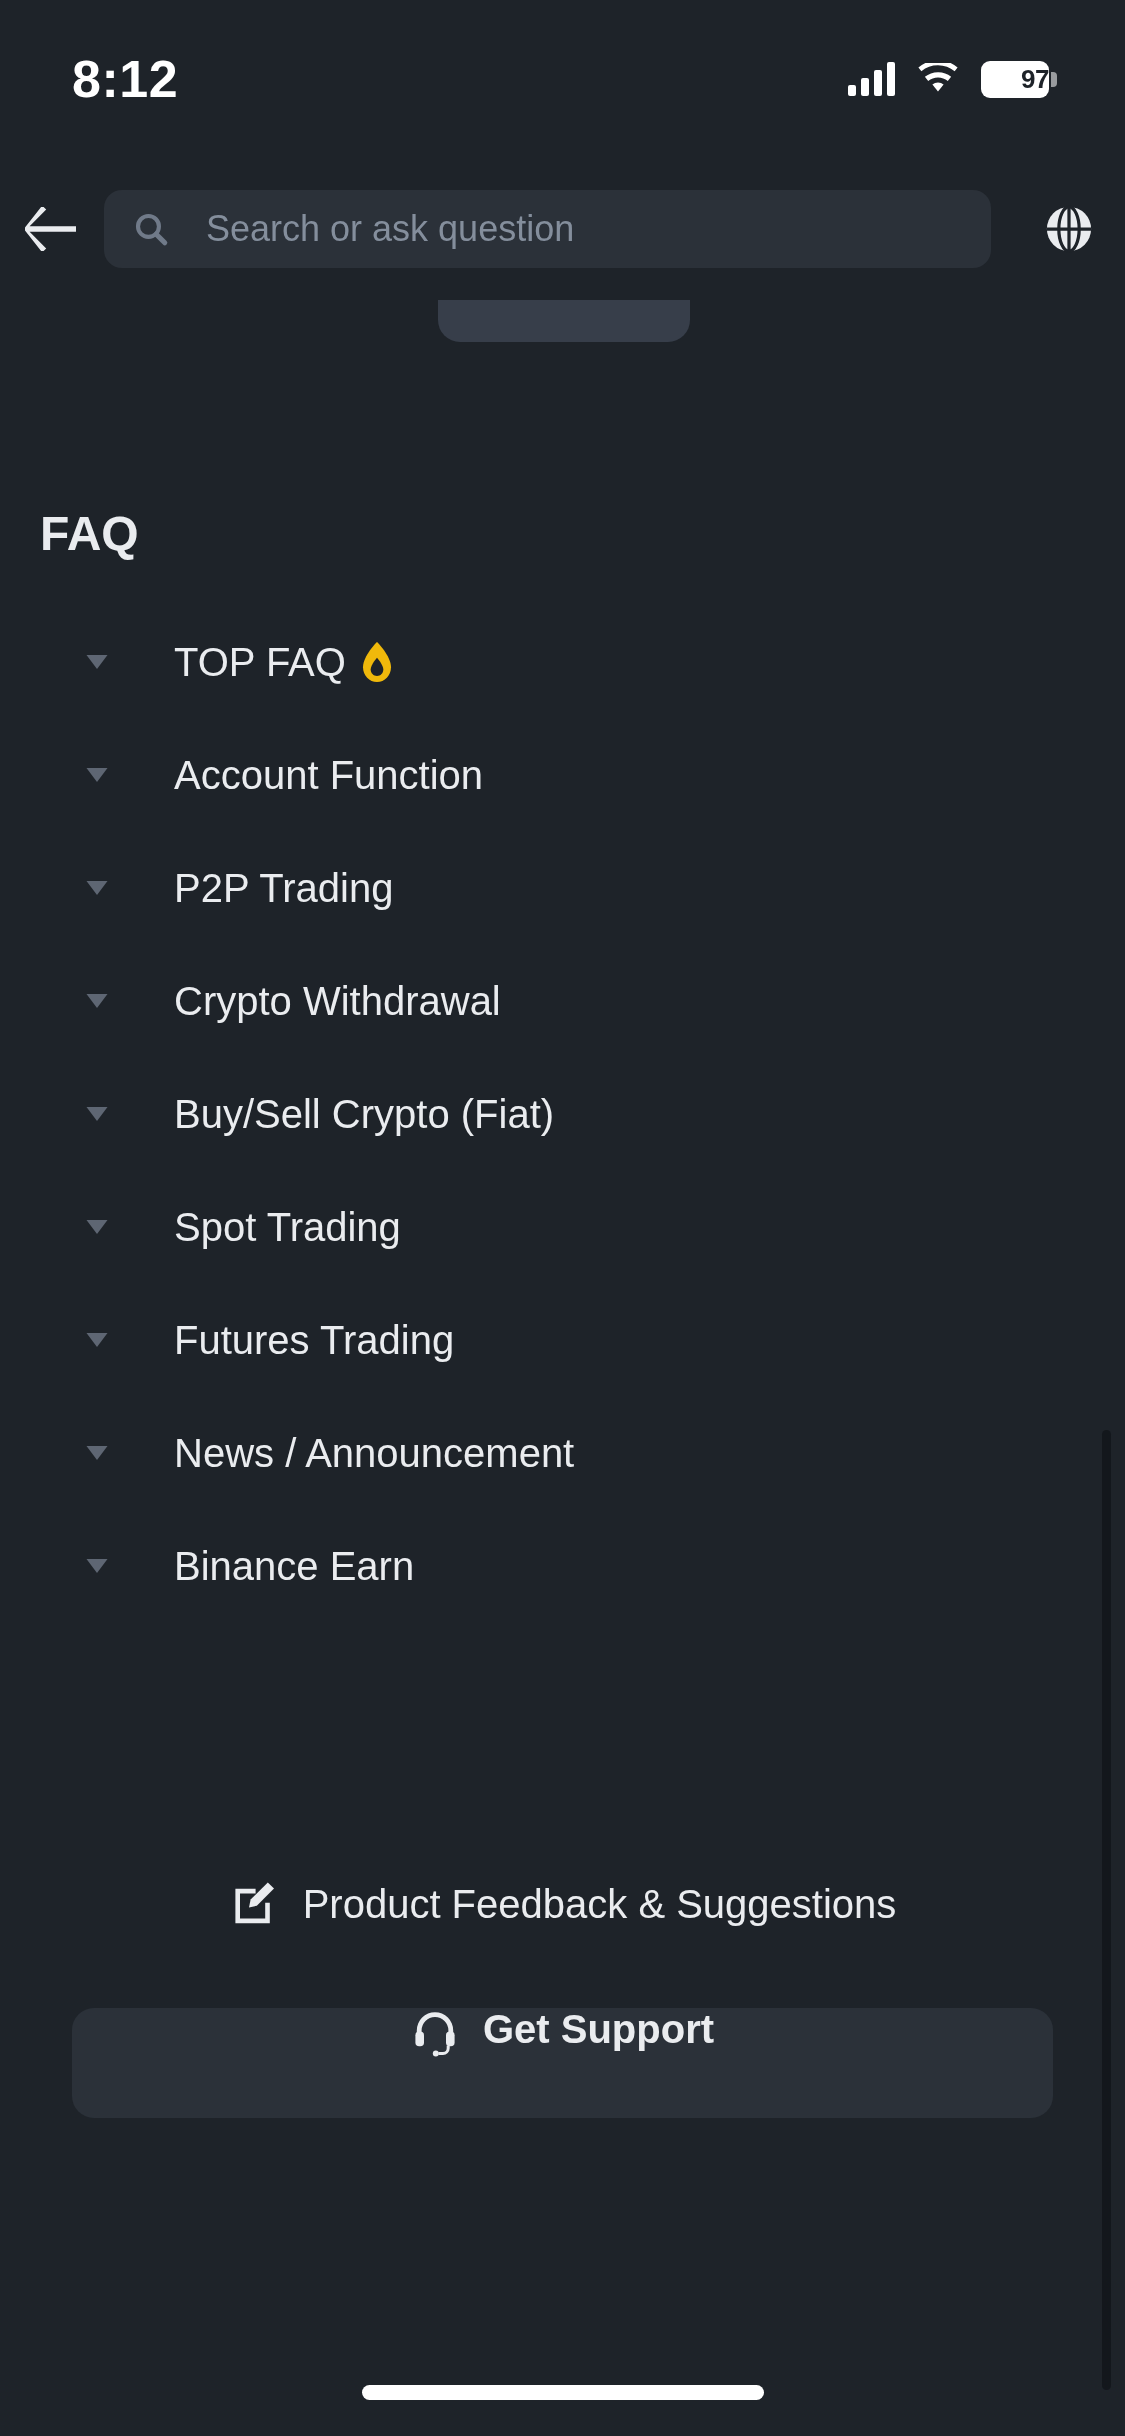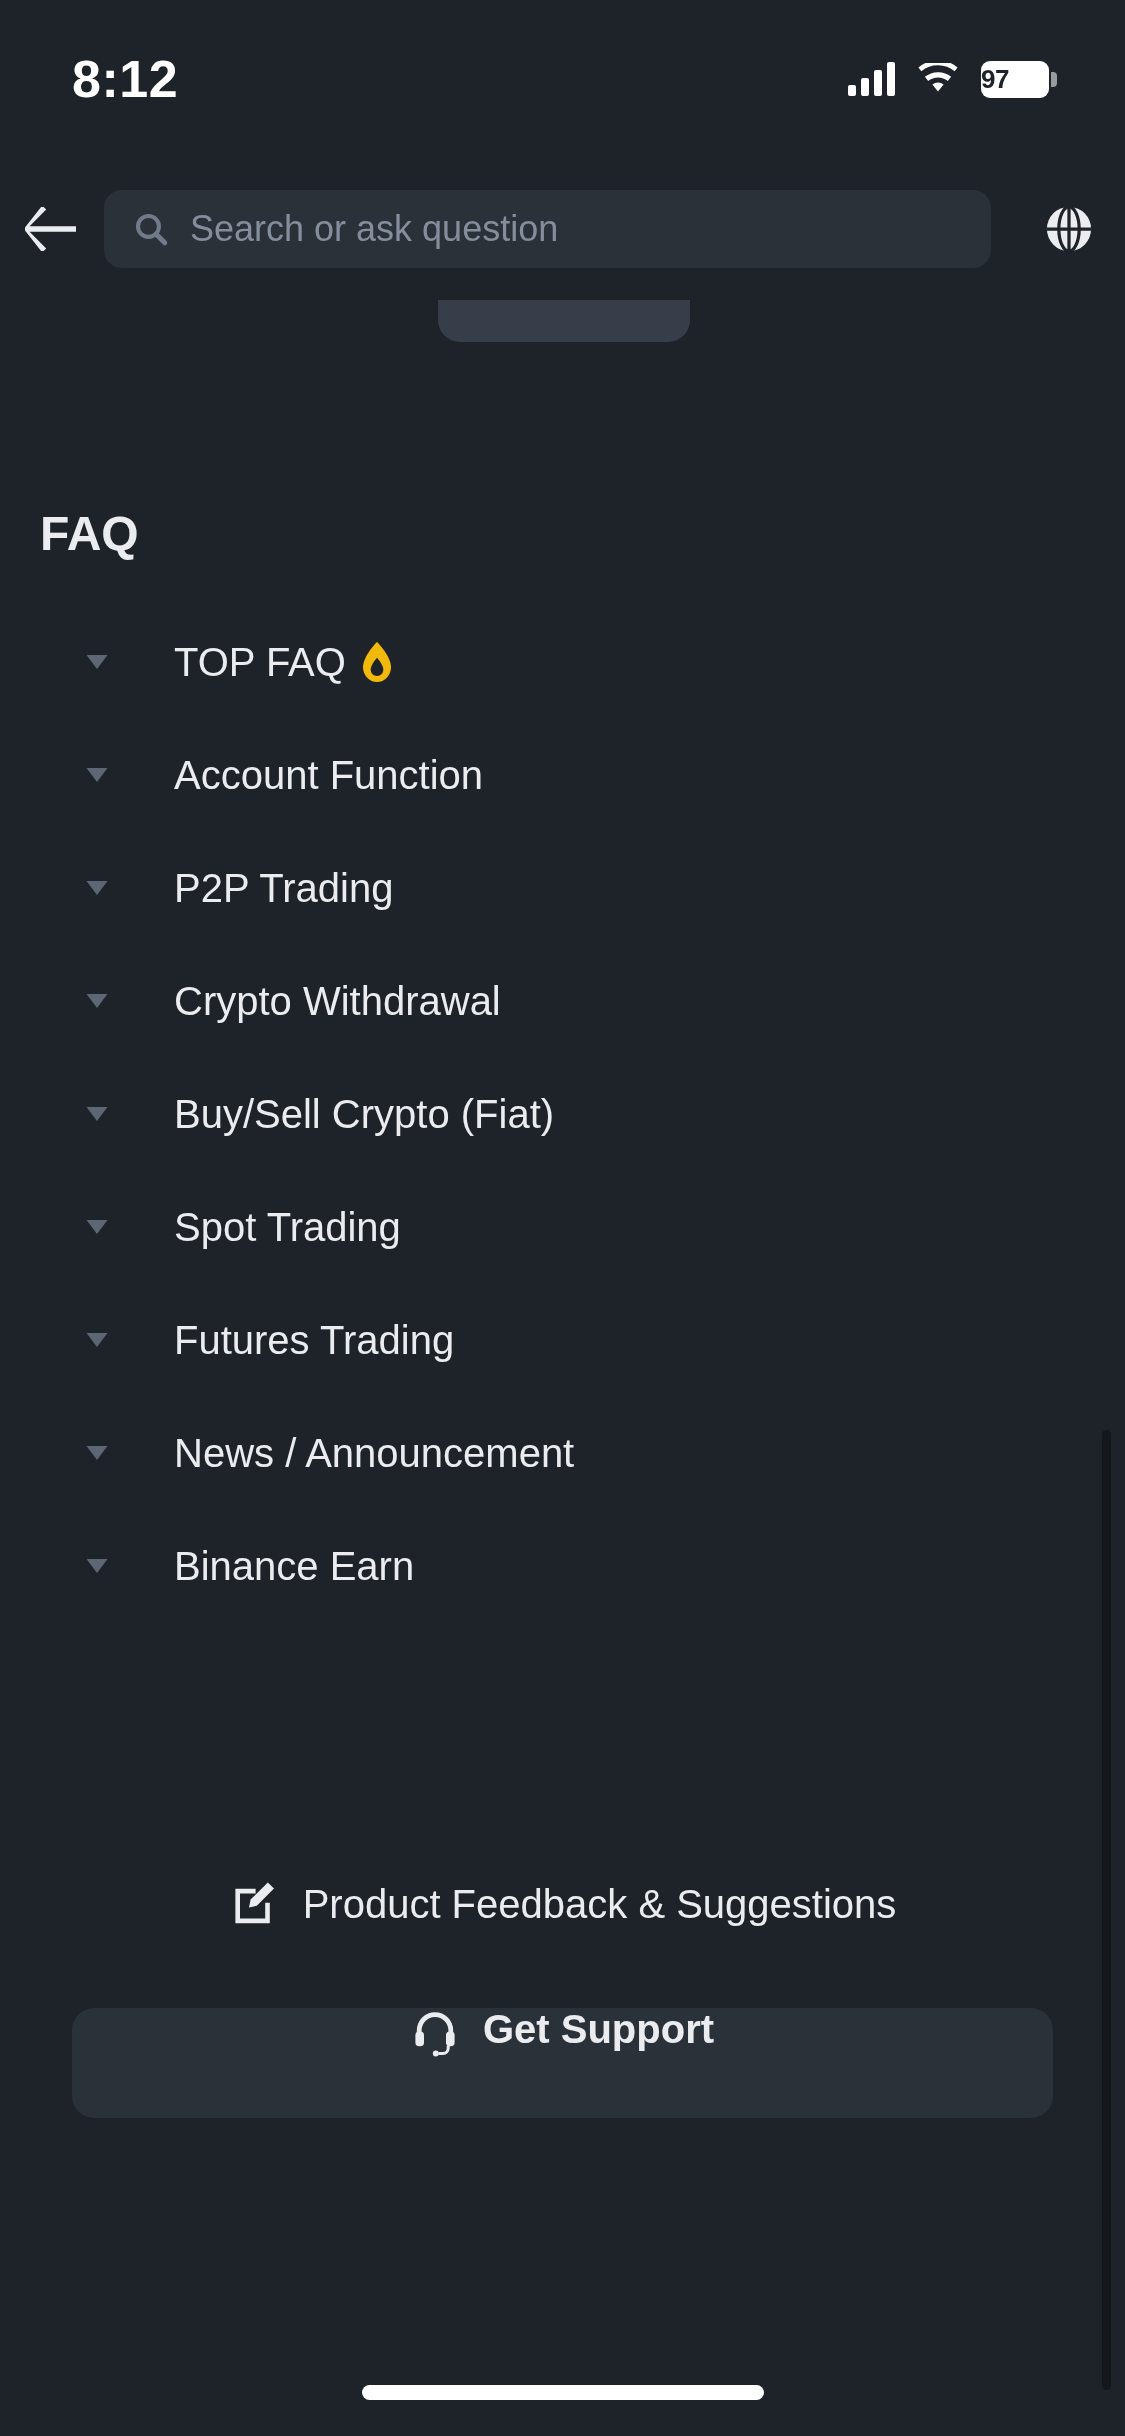--- a/index.html
+++ b/index.html
@@ -25,40 +25,40 @@
   .sb-right{display:flex;align-items:center;gap:22px;padding-top:18px;}
   .bars{display:flex;align-items:flex-end;gap:5px;height:34px;}
   .bars i{display:block;width:8px;background:#ffffff;border-radius:2px;}
   .bars i:nth-child(1){height:11px;}
   .bars i:nth-child(2){height:18px;}
   .bars i:nth-child(3){height:26px;}
   .bars i:nth-child(4){height:34px;}
   .wifi{width:42px;height:32px;}
   .batt{
     position:relative;width:68px;height:37px;background:#ffffff;
-    border-radius:9px;display:flex;align-items:center;justify-content:flex-start;
+    border-radius:9px;display:flex;align-items:center;justify-content:flex-end;
   }
   .batt span{color:#1e2329;font-size:26px;font-weight:700;line-height:1;letter-spacing:-0.5px;}
   .batt::after{
     content:"";position:absolute;right:-8px;top:11px;width:6px;height:15px;
     background:#ffffff;border-radius:0 4px 4px 0;opacity:.55;
   }
 
   
   .header{
     position:absolute;top:178px;left:0;right:0;height:102px;
     display:flex;align-items:center;
   }
   .back-btn{
     width:104px;height:102px;display:flex;align-items:center;justify-content:center;
     flex:0 0 auto;cursor:pointer;
   }
   .searchbar{
     flex:1 1 auto;height:78px;background:#2b3139;border-radius:18px;
-    display:flex;align-items:center;gap:20px;padding:0 28px;box-sizing:border-box;
+    display:flex;align-items:center;gap:36px;padding:0 28px;box-sizing:border-box;
     margin-right:22px;cursor:text;
   }
   .search-input{
     flex:1;background:transparent;border:0;outline:0;
     color:#848e9c;font-size:36px;font-family:"Liberation Sans",sans-serif;
     padding:0;
   }
   .search-input::placeholder{color:#848e9c;opacity:1;}
   .globe-btn{
     width:112px;height:102px;display:flex;align-items:center;justify-content:center;

